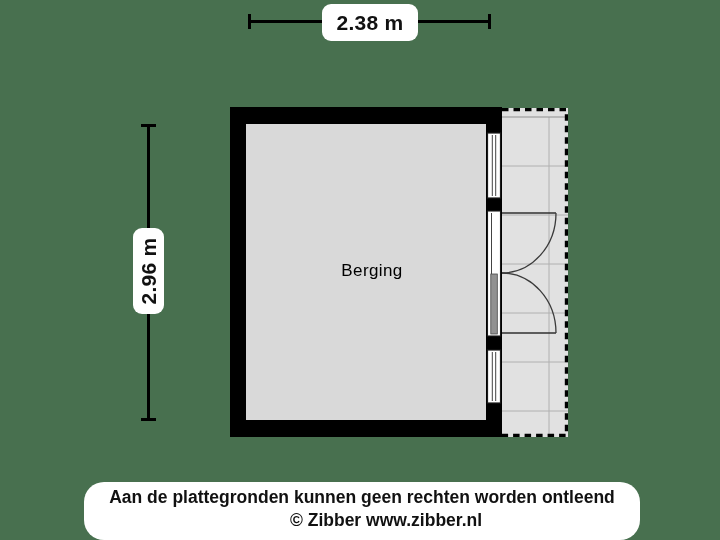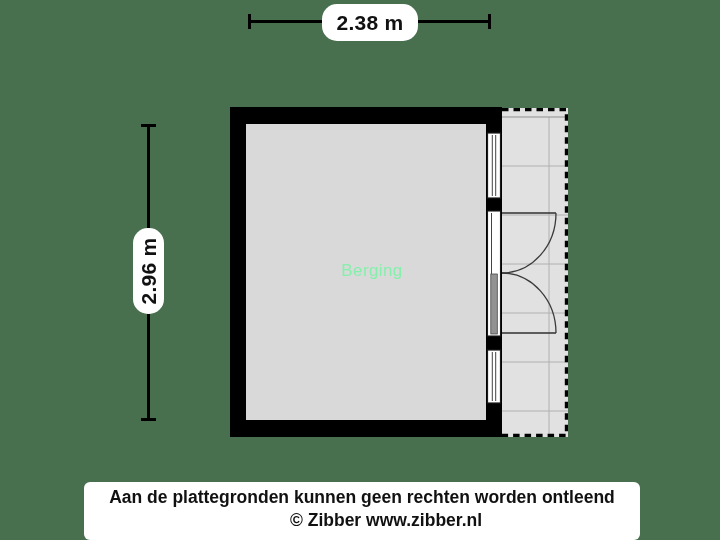--- a/index.html
+++ b/index.html
@@ -9,34 +9,34 @@
     font-family:"Liberation Sans",sans-serif;
     -webkit-font-smoothing:antialiased;
   }
   .abs{position:absolute;}
   
   .dim-line-h{position:absolute;background:#000;height:3px;}
   .dim-line-v{position:absolute;background:#000;width:3px;}
   .dim-tick-v{position:absolute;background:#000;width:3px;height:15px;}
   .dim-tick-h{position:absolute;background:#000;width:15px;height:3px;}
   .dim-label{
-    position:absolute;background:#fff;border-radius:15px;
+    position:absolute;background:#fff;border-radius:9px;
     display:flex;align-items:center;justify-content:center;
     color:#111;font-size:21px;font-weight:600;letter-spacing:0.3px;
   }
   .dim-label .vert{transform:rotate(-90deg);white-space:nowrap;}
   
   .room-label{
     position:absolute;left:298px;top:261px;width:148px;text-align:center;
-    color:#86efac;font-size:17px;letter-spacing:0.4px;
+    color:#000000;font-size:17px;letter-spacing:0.4px;
   }
   
   .footer-box{
     position:absolute;left:84px;top:482px;width:556px;height:58px;
-    background:#fff;border-radius:6px;
+    background:#fff;border-radius:20px;
     display:flex;flex-direction:column;align-items:center;
     color:#111;font-weight:700;
   }
   .footer-box .line1{margin-top:5px;font-size:17.5px;white-space:nowrap;}
   .footer-box .line2{margin-top:2px;font-size:17.5px;white-space:nowrap;margin-left:48px;}
   
   .wall{fill:var(--wall,#000);}
   .room-floor{fill:var(--room-fill,#d9d9d9);}
   .tile-floor{fill:var(--tile-fill,#e1e1e1);}
   .tile-grid{stroke:var(--tile-grid,#b0b0b0);stroke-width:1;}

